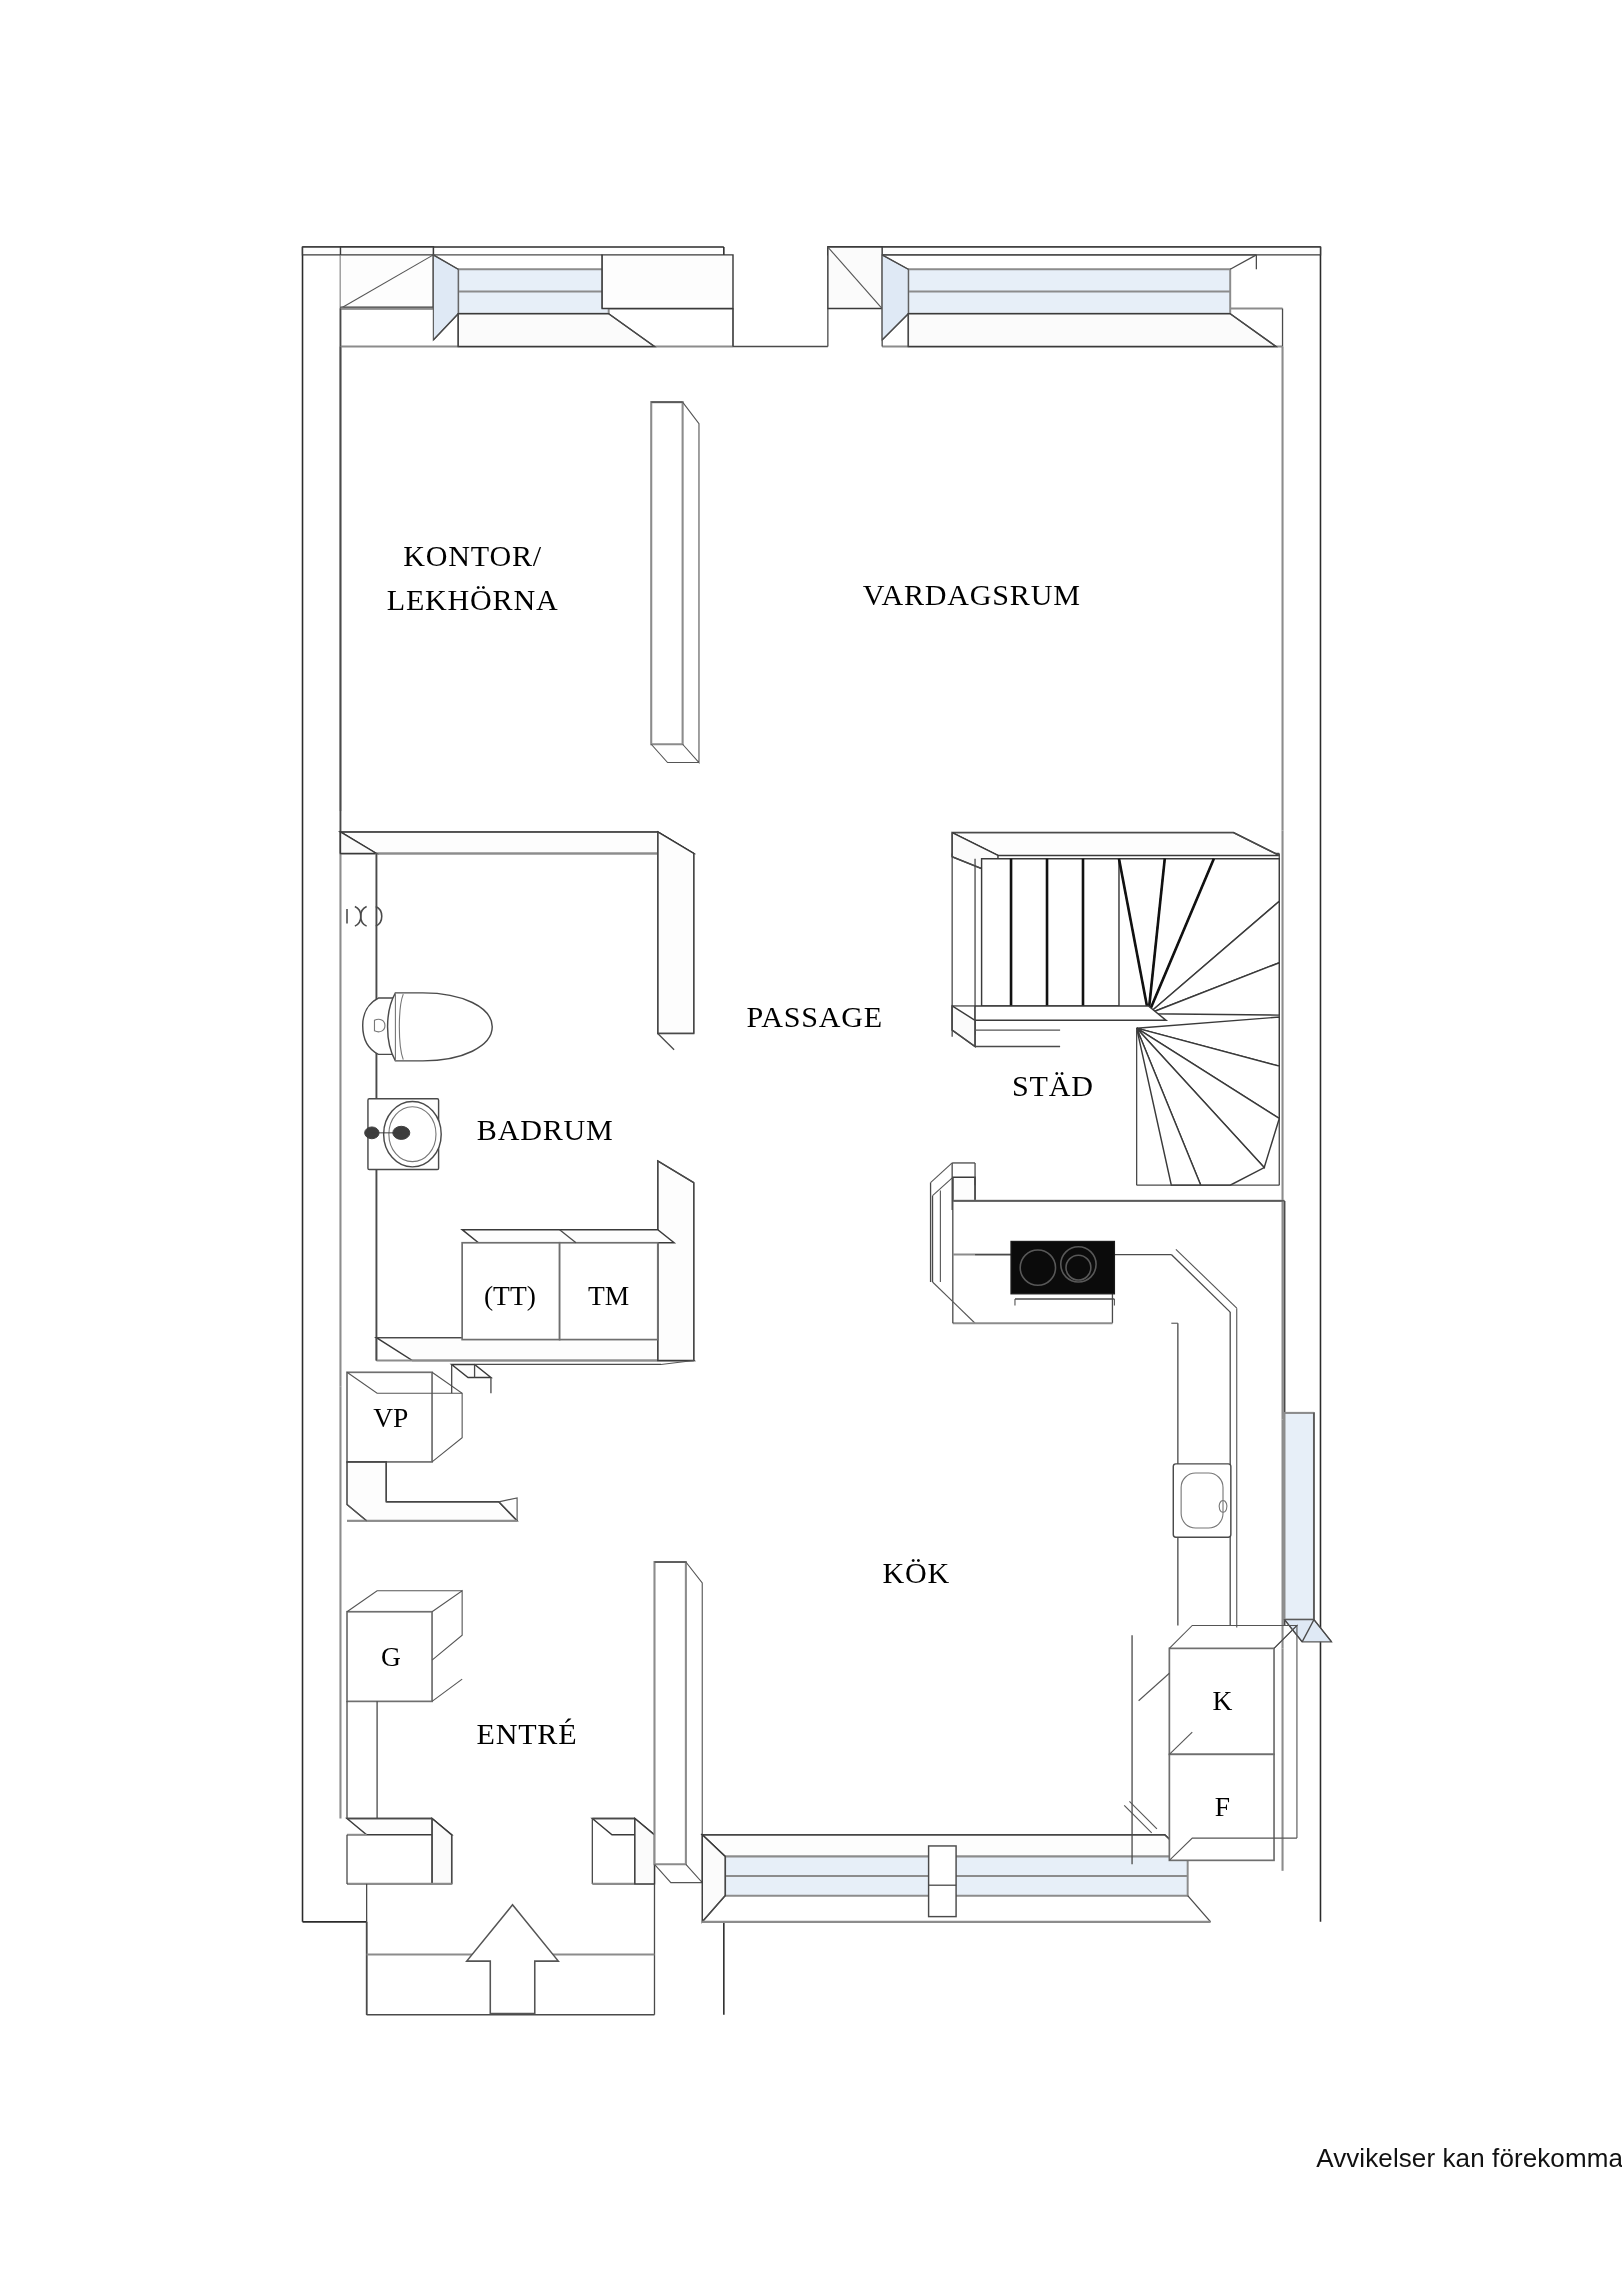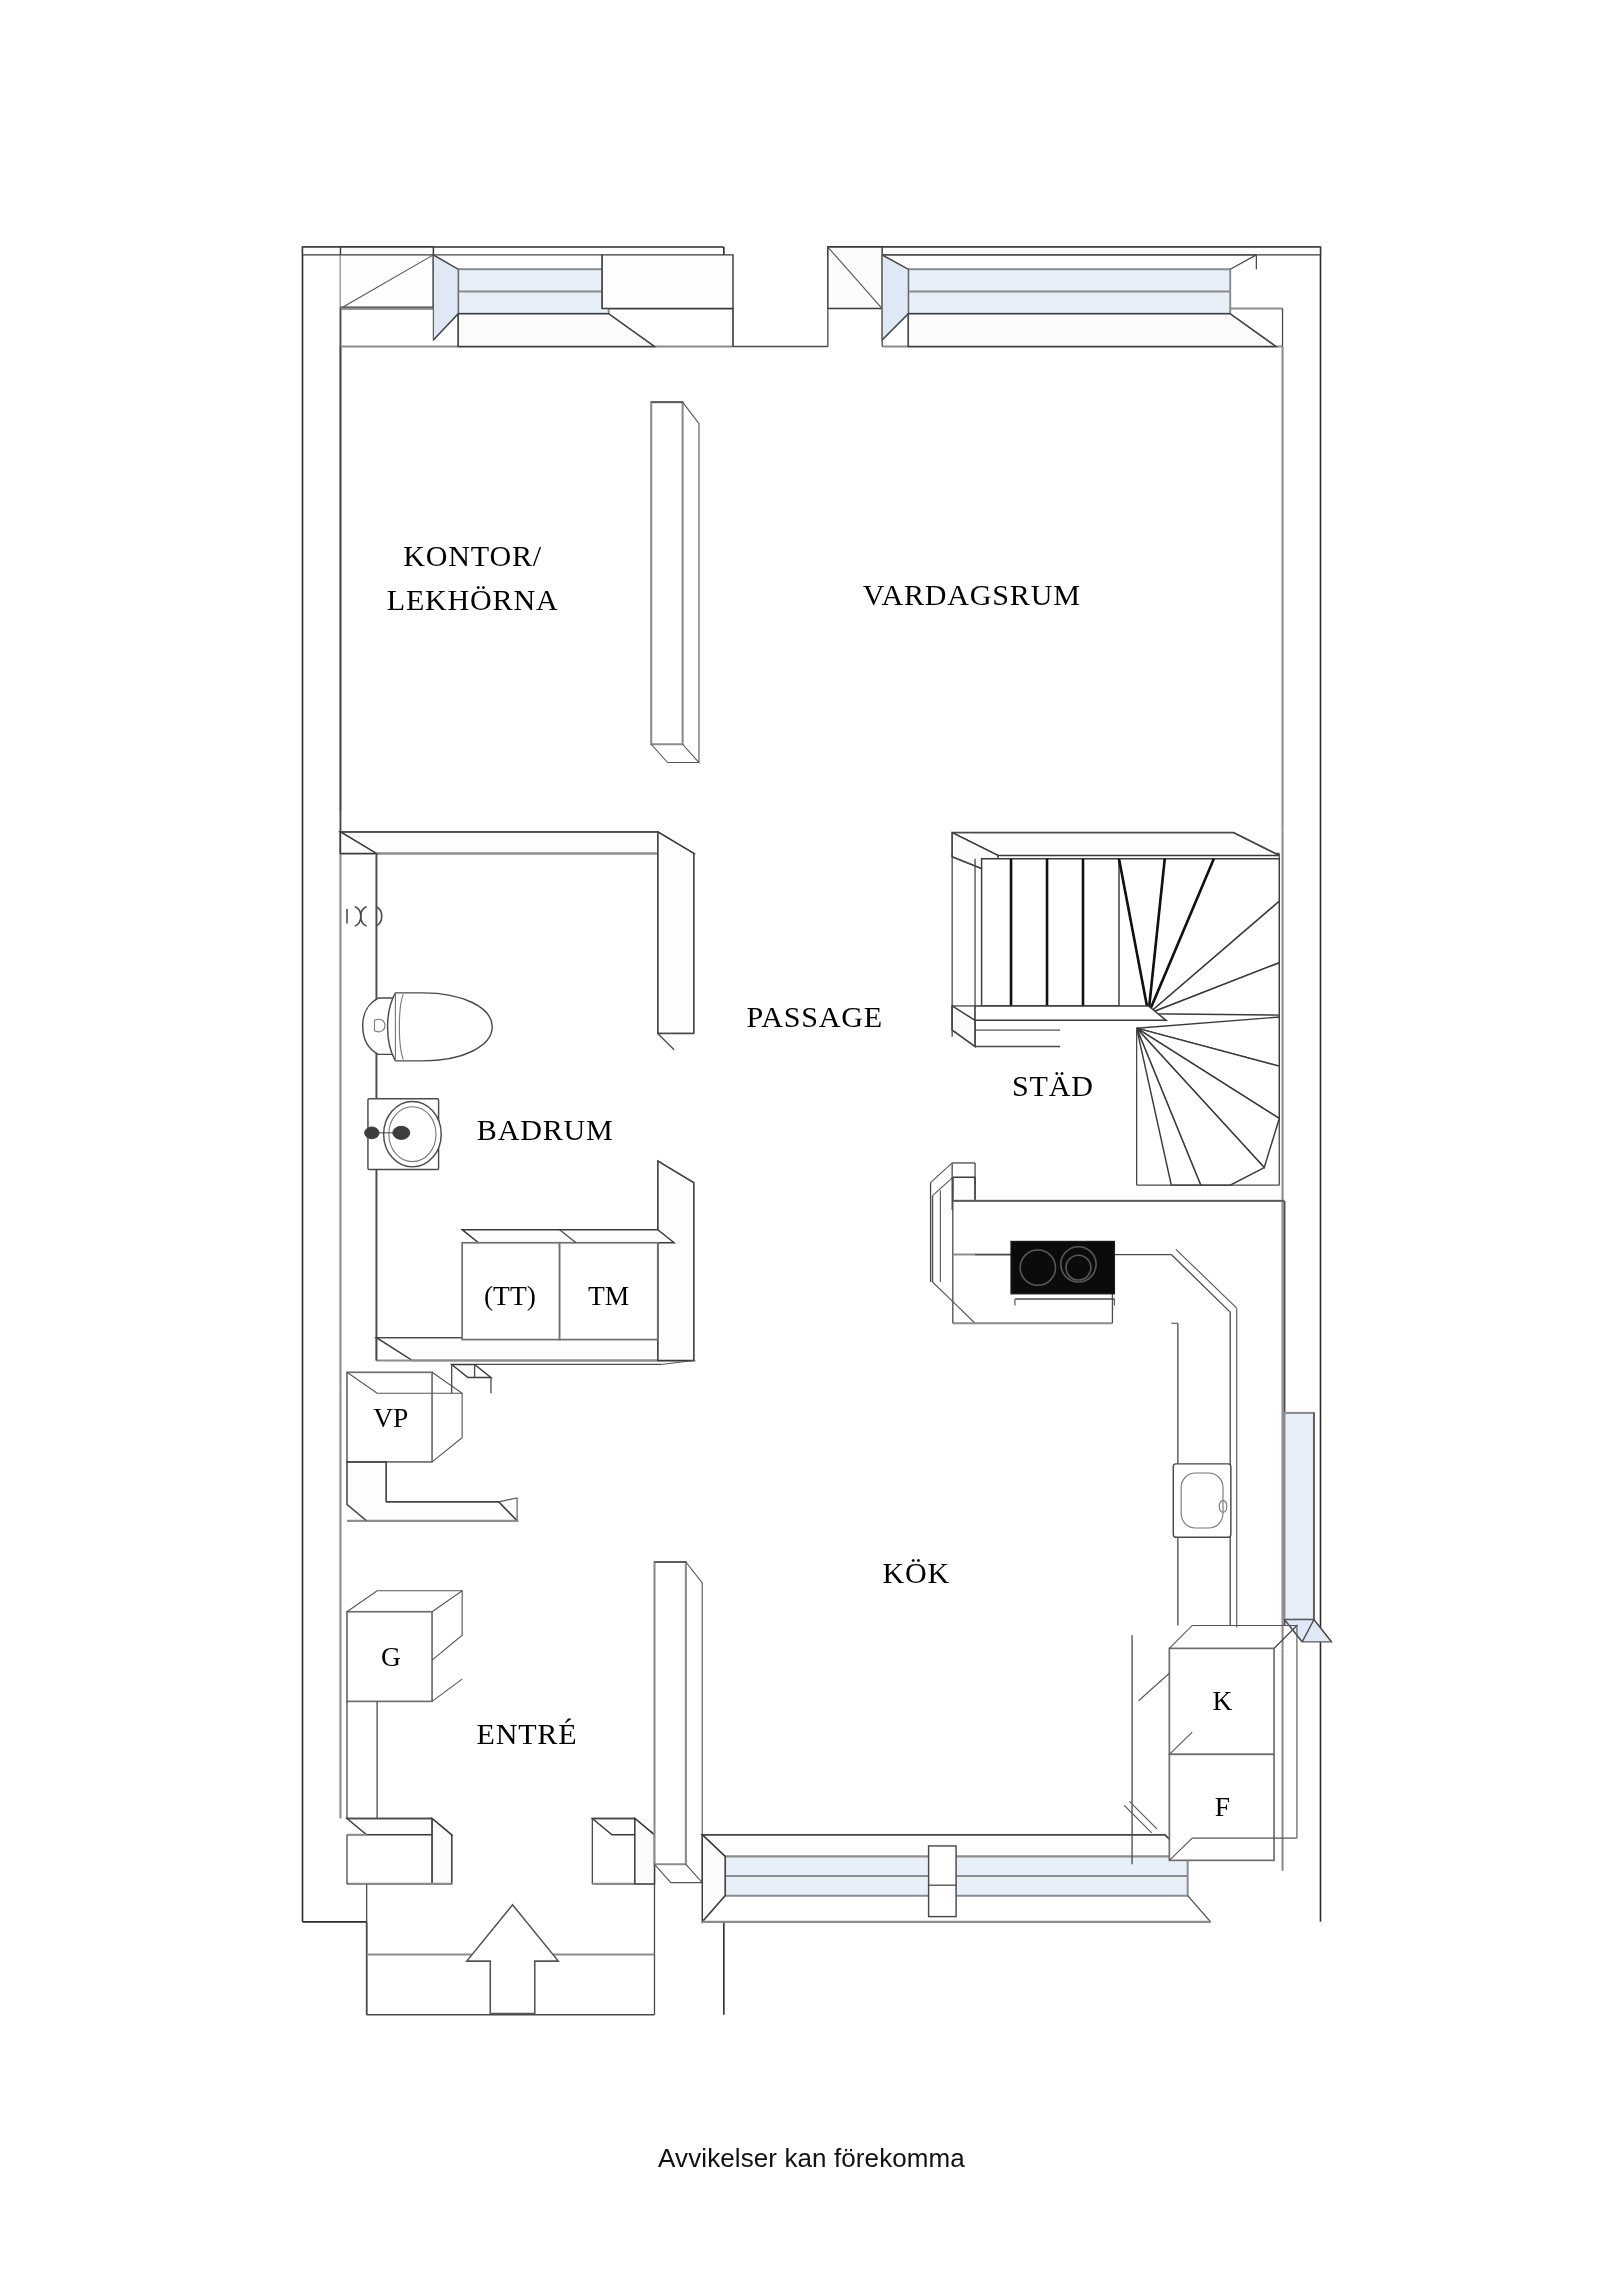--- a/index.html
+++ b/index.html
@@ -61,21 +61,21 @@
     fill: #000000;
     font-size: 42px;
     text-anchor: middle;
     dominant-baseline: middle;
   }
   .footnote {
     position: absolute;
     left: 0;
     width: 1623px;
     top: 2104px;
-    text-align: center;
+    text-align: right;
     font-family: "Liberation Sans", sans-serif;
     font-size: 26px;
     color: #111111;
     letter-spacing: 0.1px;
   }
 </style>
 </head>
 <body>
 
 <div id="plan-root">

